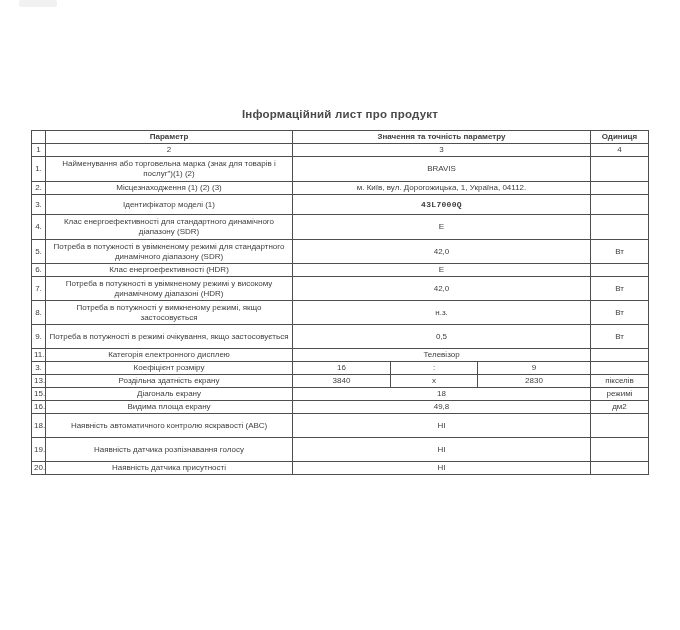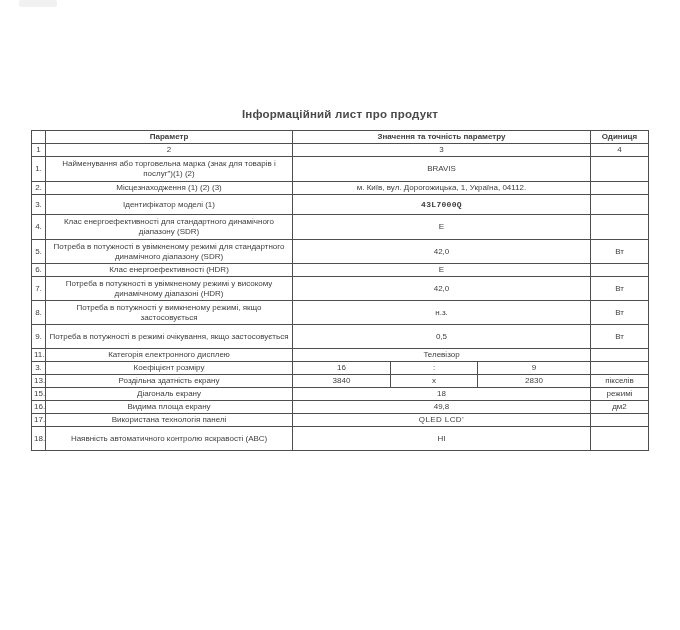--- a/index.html
+++ b/index.html
@@ -180,33 +180,39 @@
         <td>режимі</td>
       </tr>
 
       <tr>
         <td class="num">16.</td>
         <td class="param">Видима площа екрану</td>
         <td colspan="3">49,8</td>
         <td>дм2</td>
       </tr>
 
-      <tr>
-        <td class="num">17.</td>
-        <td class="param">Використана технологія панелі</td>
-        <td colspan="3" class="tiny">QLED LCD’</td>
-        <td></td>
-      </tr>
 
       <tr class="r24">
         <td class="num">18.</td>
         <td class="param">Наявність автоматичного контролю яскравості (АВС)</td>
         <td colspan="3">НІ</td>
         <td></td>
       </tr>
 
-
+      <tr class="r24">
+        <td class="num">19.</td>
+        <td class="param">Наявність датчика розпізнавання голосу</td>
+        <td colspan="3">НІ</td>
+        <td></td>
+      </tr>
+
+      <tr class="r12">
+        <td class="num">20.</td>
+        <td class="param">Наявність датчика присутності</td>
+        <td colspan="3">НІ</td>
+        <td></td>
+      </tr>
 
 
     </tbody>
       </table>
   </div>
 </div>
 
 </body></html>

